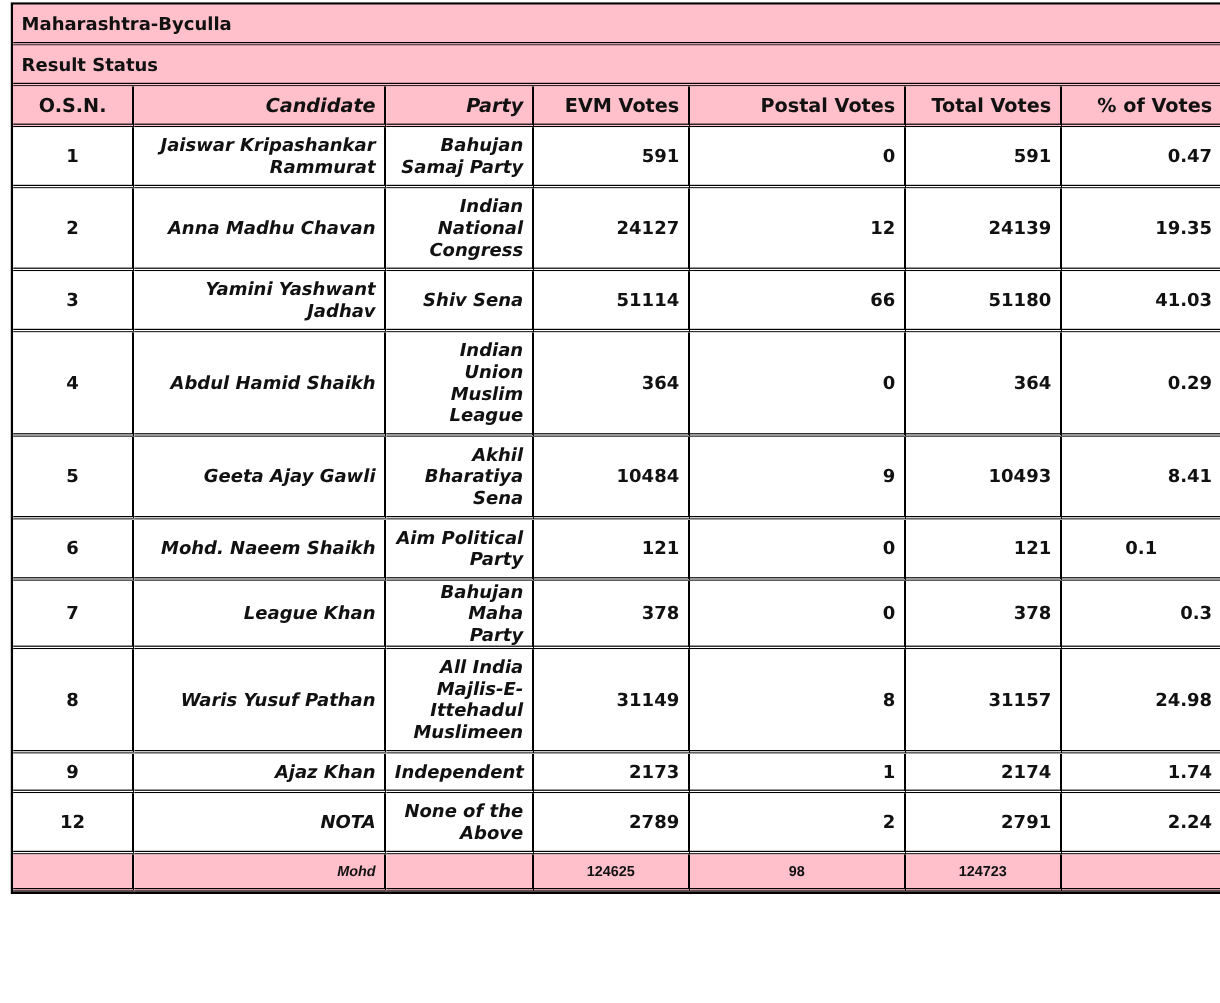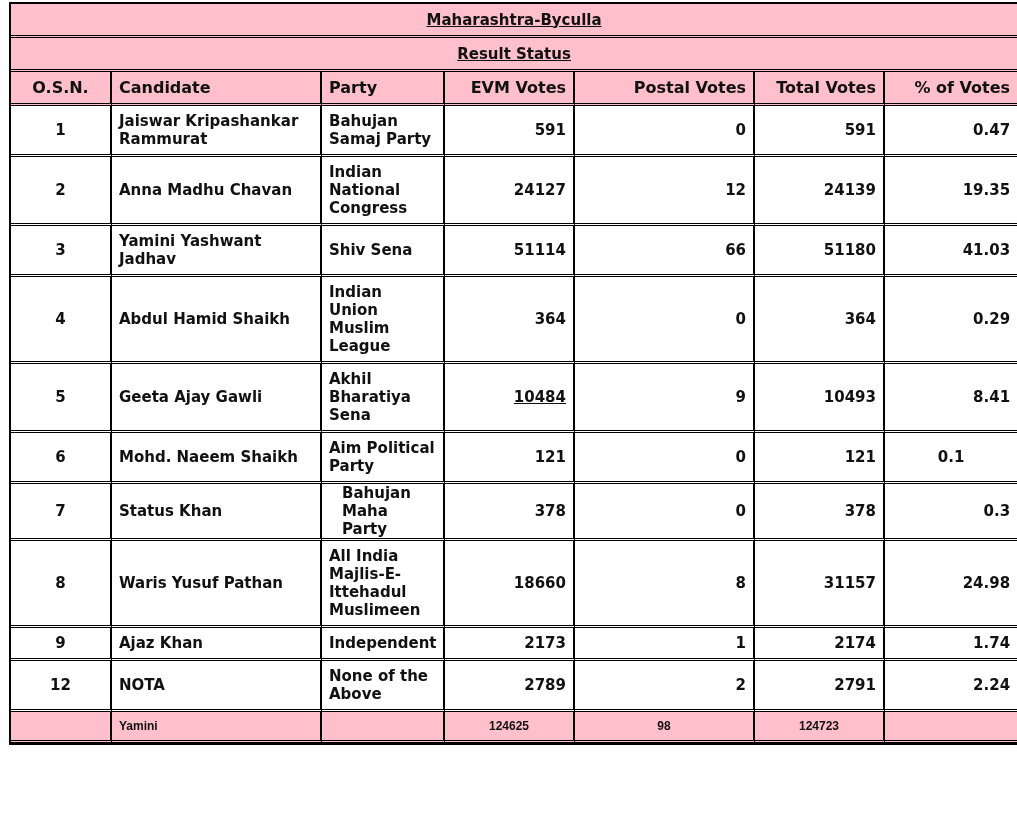--- a/index.html
+++ b/index.html
@@ -19,24 +19,24 @@
   table.results td, table.results th {
     border-right: 2px solid #000;
     border-bottom: 3px double #000;
     padding: 0 7px;
     box-sizing: border-box;
     line-height: 18px;
     font-weight: bold;
   }
   table.results tr td:last-child, table.results tr th:last-child { border-right: none; }
   .pink { background: #ffc0cb; }
-  .title-row td { text-align: center; height: 34px; font-size: 15px; border-right: none; text-decoration: underline; }
+  .title-row td { height: 34px; font-size: 15px; border-right: none; }
   .hdr th { height: 34px; font-size: 16px; }
   .c { text-align: center; }
-  .l { text-align: left; }
+  .l { text-align: right; font-style: italic; }
   .r { text-align: right; }
   .body-row td { background: #fff; }
   .total-row td { background: #ffc0cb; font-size: 12px; height: 31px; border-bottom: none; font-family: "Liberation Sans", sans-serif; }
 </style>
 </head>
 <body>
 
 <div class="wrap">
 <table class="results">
   <colgroup>
@@ -99,48 +99,48 @@
     <td class="l" style="height: 87px;">Indian Union Muslim League</td>
     <td class="r" style="height: 87px;">364</td>
     <td class="r" style="height: 87px;">0</td>
     <td class="r" style="height: 87px;">364</td>
     <td class="r" style="height: 87px;">0.29</td>
   </tr>
         <tr class="body-row">
     <td class="c" style="height: 69px;">5</td>
     <td class="l" style="height: 69px;">Geeta Ajay Gawli</td>
     <td class="l" style="height: 69px;">Akhil Bharatiya Sena</td>
-    <td class="r" style="height: 69px; text-decoration: underline;">10484</td>
+    <td class="r" style="height: 69px;">10484</td>
     <td class="r" style="height: 69px;">9</td>
     <td class="r" style="height: 69px;">10493</td>
     <td class="r" style="height: 69px;">8.41</td>
   </tr>
         <tr class="body-row">
     <td class="c" style="height: 51px;">6</td>
     <td class="l" style="height: 51px;">Mohd. Naeem Shaikh</td>
     <td class="l" style="height: 51px;">Aim Political Party</td>
     <td class="r" style="height: 51px;">121</td>
     <td class="r" style="height: 51px;">0</td>
     <td class="r" style="height: 51px;">121</td>
     <td class="r" style="height: 51px; text-align: center;">0.1</td>
   </tr>
         <tr class="body-row">
     <td class="c" style="height: 51px;">7</td>
-    <td class="l" style="height: 51px;">Status Khan</td>
+    <td class="l" style="height: 51px;">League Khan</td>
     <td class="l" style="height: 51px; padding-left: 20px;">Bahujan Maha Party</td>
     <td class="r" style="height: 51px;">378</td>
     <td class="r" style="height: 51px;">0</td>
     <td class="r" style="height: 51px;">378</td>
     <td class="r" style="height: 51px;">0.3</td>
   </tr>
         <tr class="body-row">
     <td class="c" style="height: 87px;">8</td>
     <td class="l" style="height: 87px;">Waris Yusuf Pathan</td>
     <td class="l" style="height: 87px;">All India Majlis-E-Ittehadul Muslimeen</td>
-    <td class="r" style="height: 87px;">18660</td>
+    <td class="r" style="height: 87px;">31149</td>
     <td class="r" style="height: 87px;">8</td>
     <td class="r" style="height: 87px;">31157</td>
     <td class="r" style="height: 87px;">24.98</td>
   </tr>
         <tr class="body-row">
     <td class="c" style="height: 33px;">9</td>
     <td class="l" style="height: 33px;">Ajaz Khan</td>
     <td class="l" style="height: 33px;">Independent</td>
     <td class="r" style="height: 33px;">2173</td>
     <td class="r" style="height: 33px;">1</td>
@@ -153,21 +153,21 @@
     <td class="l" style="height: 51px;">None of the Above</td>
     <td class="r" style="height: 51px;">2789</td>
     <td class="r" style="height: 51px;">2</td>
     <td class="r" style="height: 51px;">2791</td>
     <td class="r" style="height: 51px;">2.24</td>
   </tr>
       </tbody>
   <tbody>
         <tr class="total-row">
     <td></td>
-    <td class="l">Yamini</td>
+    <td class="l">Mohd</td>
     <td></td>
     <td class="c">124625</td>
     <td class="c">98</td>
     <td class="c">124723</td>
     <td class="c"></td>
   </tr>
 </tbody>
     </table>
 </div>
 

